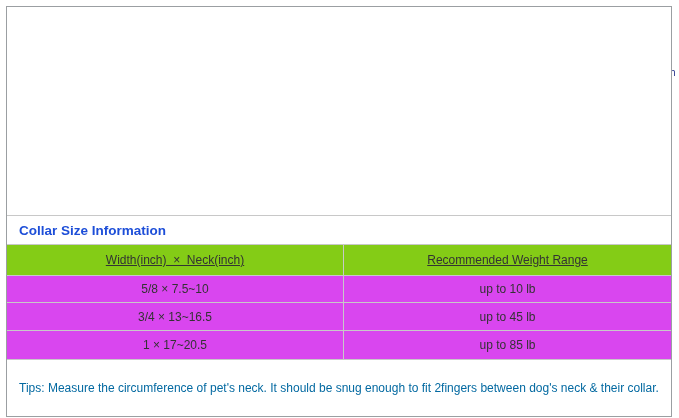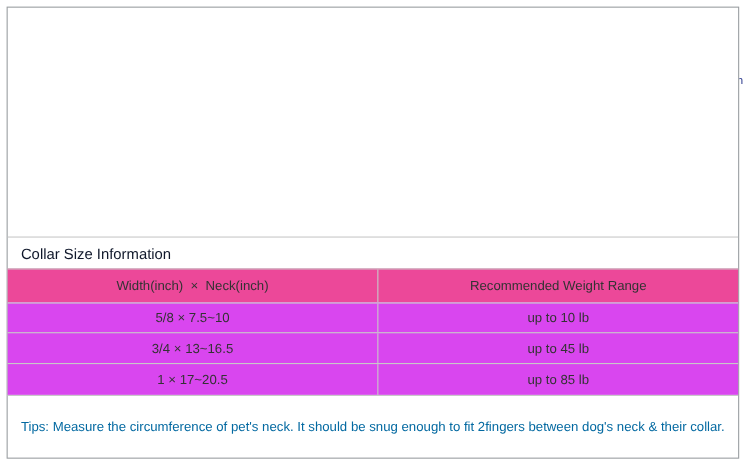--- a/index.html
+++ b/index.html
@@ -12,26 +12,26 @@
     border:1px solid #9b9fa2;box-sizing:border-box;background:#fff;
   }
   .diagram-svg{position:absolute;left:0;top:0;}
   .size-table{
     position:absolute;left:0;top:208px;width:664px;bottom:0;
     border-top:1px solid #c8c8c8;display:flex;flex-direction:column;
     font-size:12px;color:#333;
   }
   .t-title{
     height:28px;display:flex;align-items:center;padding-left:12px;
-    font-size:13.5px;color:#0f172a;
+    font-size:13.5px;color:#1d4ed8;font-weight:bold;
   }
   .t-colhead,.t-row{
     display:flex;border-top:1px solid #c8c8c8;
   }
-  .t-colhead{height:30px;background:#ec4899;}
+  .t-colhead{height:30px;background:#84cc16;text-decoration:underline;}
   .t-row{height:26px;background:#d946ef;justify-content:space-between;}
   .t-row.r2,.t-row.r3{height:27px;}
   .t-row.r4{height:28px;}
   .cell-l,.cell-r{
     display:flex;align-items:center;justify-content:center;white-space:pre;
   }
   .cell-l{width:336px;border-right:1px solid #c8c8c8;}
   .cell-r{flex:1;}
   .t-tips{
     flex:1;border-top:1px solid #c8c8c8;display:flex;align-items:center;

